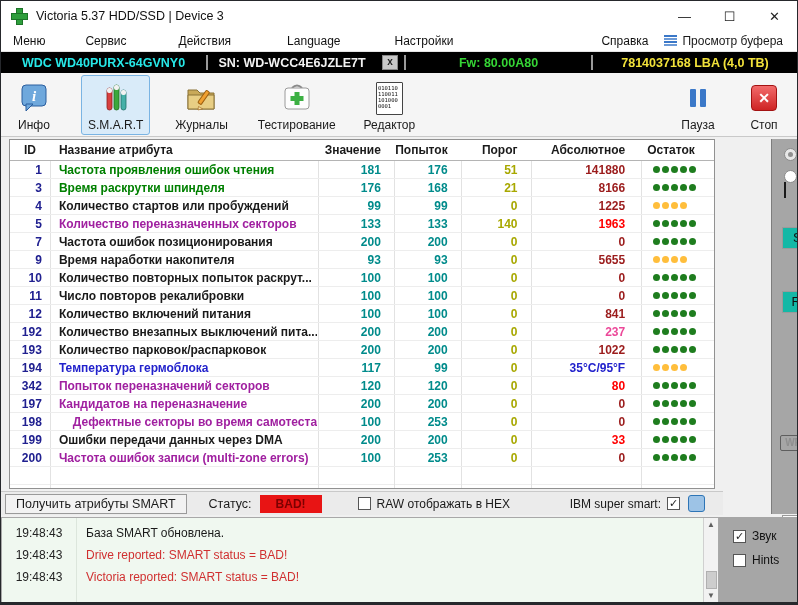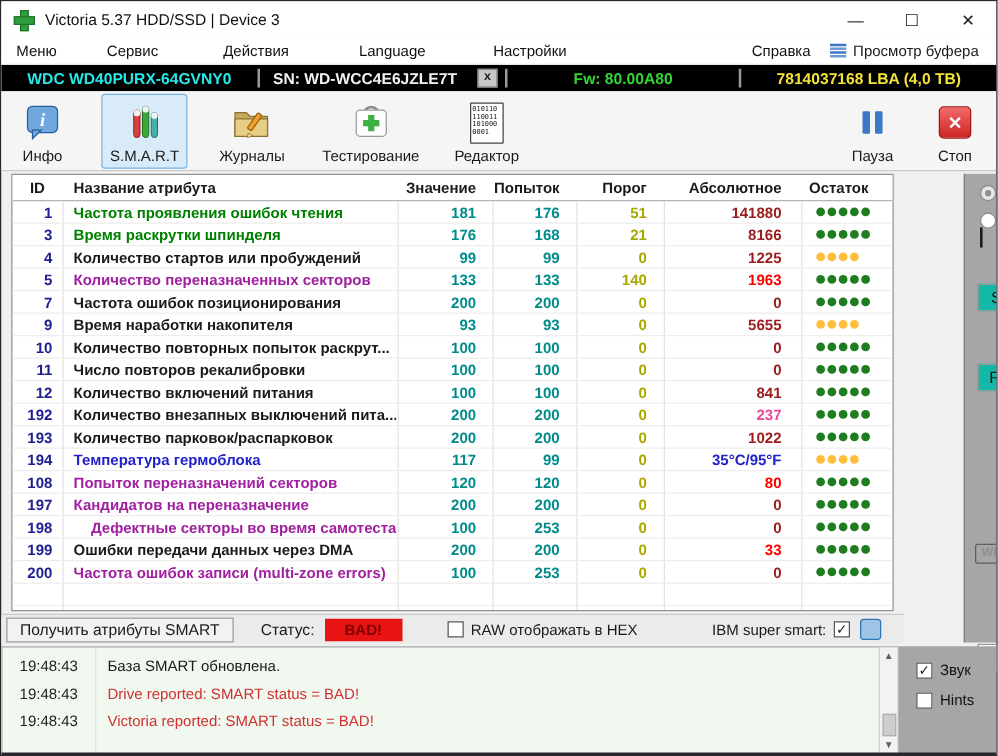--- a/index.html
+++ b/index.html
@@ -409,21 +409,21 @@
           <span class="c-thr" style="color: rgb(168, 168, 0);">0</span>
           <span class="c-abs" style="color: rgb(34, 34, 204);">35°C/95°F</span>
           <span class="c-rem">
             <span class="dot" style="background: rgb(255, 190, 60);"></span>
             <span class="dot" style="background: rgb(255, 190, 60);"></span>
             <span class="dot" style="background: rgb(255, 190, 60);"></span>
             <span class="dot" style="background: rgb(255, 190, 60);"></span>
           </span>
         </div>
         <div class="t-row">
-          <span class="c-id" style="color: rgb(32, 32, 144);">108</span>
+          <span class="c-id" style="color: rgb(32, 32, 144);">342</span>
           <span class="c-name" style="color: rgb(160, 32, 160);">Попыток переназначений секторов</span>
           <span class="c-val" style="color: rgb(0, 139, 139);">120</span>
           <span class="c-wst" style="color: rgb(0, 139, 139);">120</span>
           <span class="c-thr" style="color: rgb(168, 168, 0);">0</span>
           <span class="c-abs" style="color: rgb(255, 0, 0);">80</span>
           <span class="c-rem">
             <span class="dot" style="background: rgb(30, 125, 30);"></span>
             <span class="dot" style="background: rgb(30, 125, 30);"></span>
             <span class="dot" style="background: rgb(30, 125, 30);"></span>
             <span class="dot" style="background: rgb(30, 125, 30);"></span>

